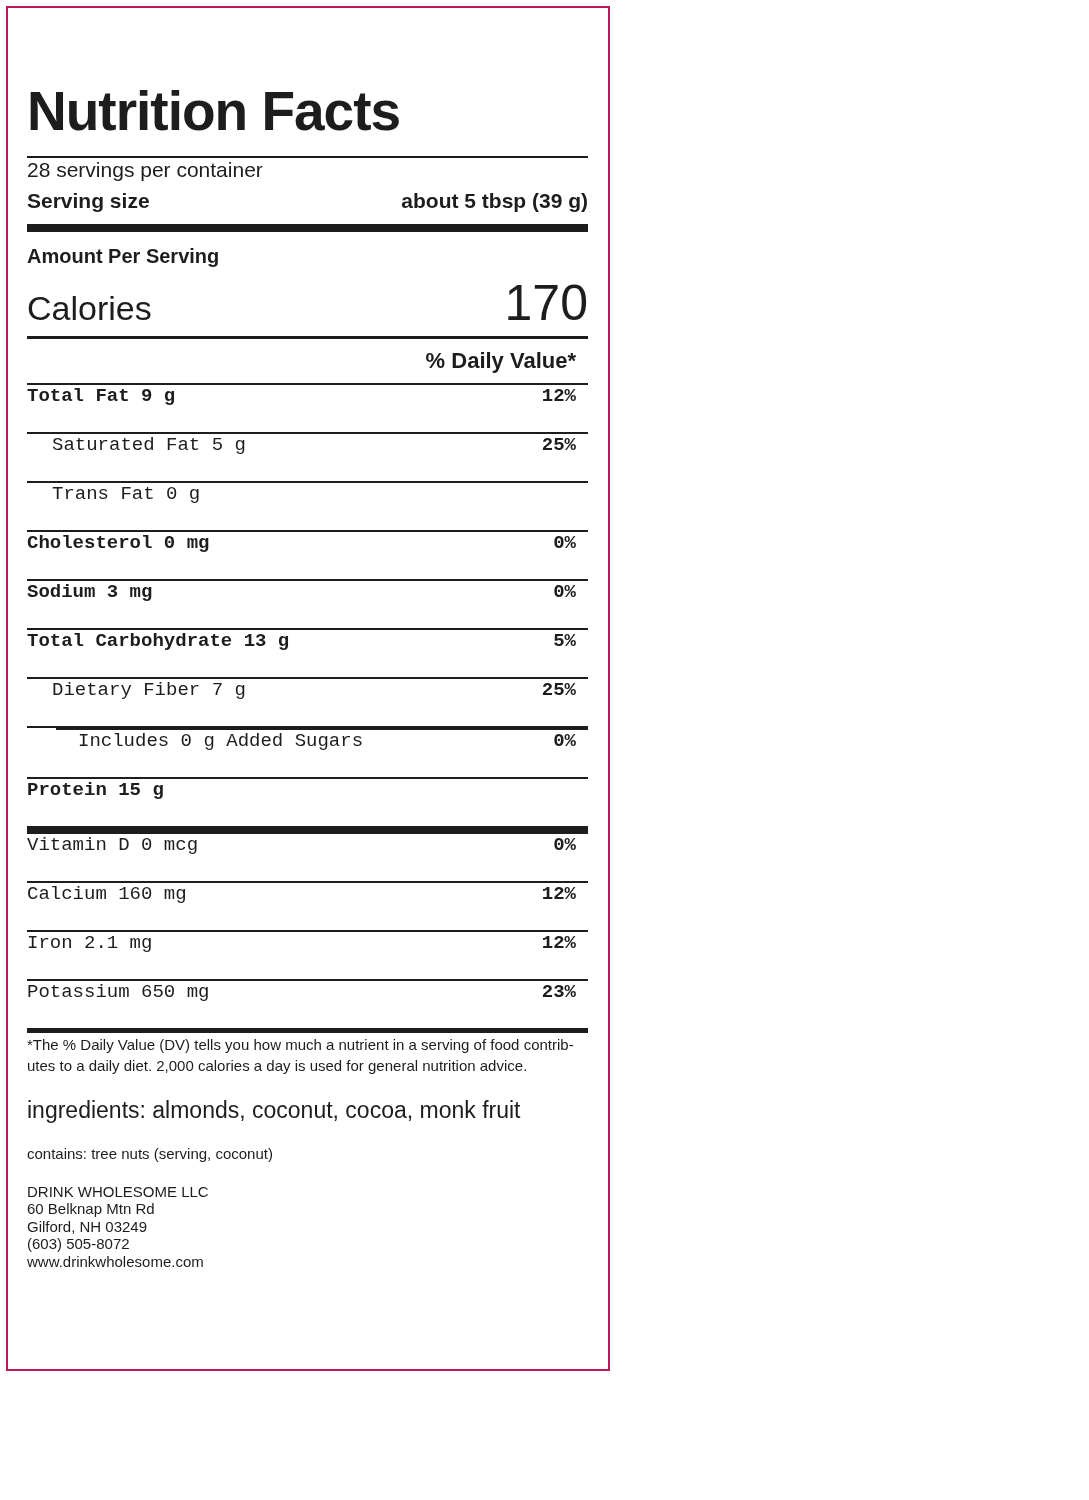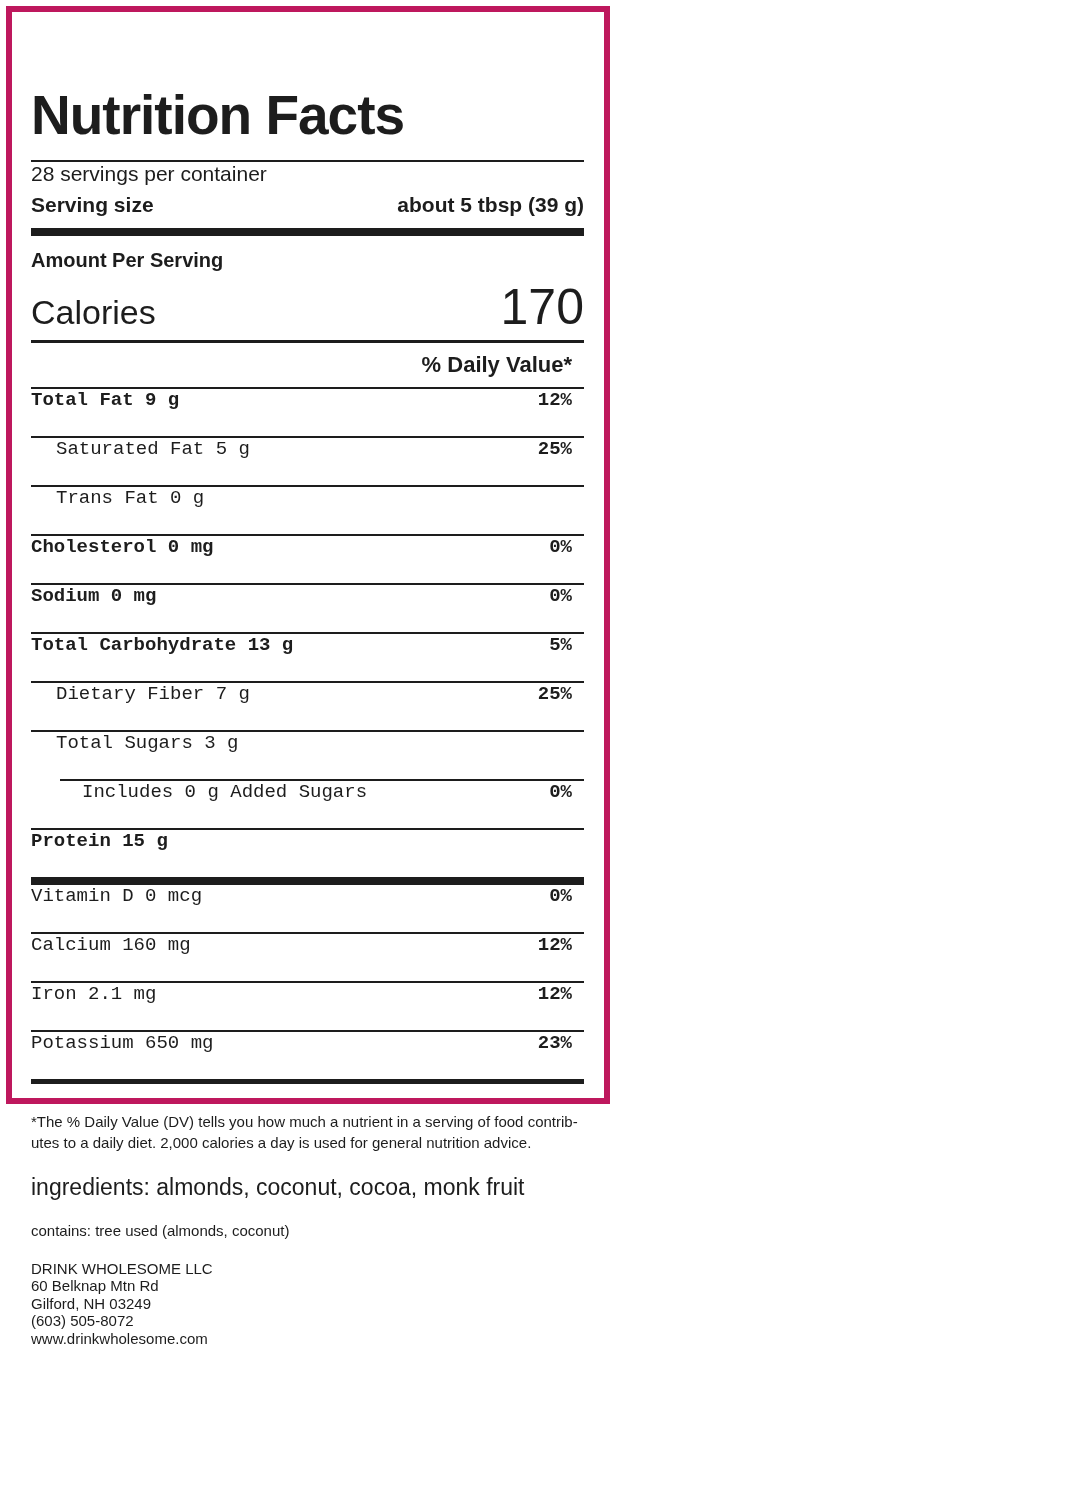--- a/index.html
+++ b/index.html
@@ -6,22 +6,22 @@
   html, body {
     width: 1089px; height: 1500px;
     background: #ffffff;
     font-family: "Liberation Sans", sans-serif;
     color: #1d1d1d;
     position: relative;
   }
   .label-box {
     position: absolute;
     left: 6px; top: 6px;
-    width: 604px; height: 1098px;
-    border: 6px solid #be185d;
+    width: 604px; height: 1365px;
+    border: 2px solid #be185d;
     background: #ffffff;
   }
   .content {
     margin-left: 19px;
     margin-right: 20px;
   }
   .title {
     margin-top: 76px;
     font-size: 55px;
     font-weight: bold;
@@ -81,21 +81,21 @@
     justify-content: space-between;
     font-size: 19px;
     font-family: Liberation Mono, monospace;
   }
   .nrow .ndv { font-weight: bold; padding-right: 12px; }
   .nrow.bold .nlabel { font-weight: bold; }
   .nrow.indent1 .nlabel { padding-left: 25px; }
   .nrow.indent2 .nlabel { padding-left: 51px; }
 
   .footnote {
-    margin-top: 27px;
+    margin-top: 1px;
     font-size: 15px;
     line-height: 21px;
   }
   .ingredients {
     margin-top: 21px;
     font-size: 23px;
     line-height: 1.15;
   }
   .contains {
     margin-top: 21px;
@@ -151,41 +151,37 @@
     </div>
     <div class="rule"></div>
 
     <div class="nrow bold">
       <span class="nlabel">Cholesterol 0 mg</span>
       <span class="ndv">0%</span>
     </div>
     <div class="rule"></div>
 
     <div class="nrow bold">
-      <span class="nlabel">Sodium 0 mg</span>
+      <span class="nlabel">Sodium 3 mg</span>
       <span class="ndv">0%</span>
     </div>
     <div class="rule"></div>
 
     <div class="nrow bold">
       <span class="nlabel">Total Carbohydrate 13 g</span>
       <span class="ndv">5%</span>
     </div>
     <div class="rule"></div>
 
     <div class="nrow indent1">
       <span class="nlabel">Dietary Fiber 7 g</span>
       <span class="ndv">25%</span>
     </div>
     <div class="rule"></div>
 
-    <div class="nrow indent1">
-      <span class="nlabel">Total Sugars 3 g</span>
-      <span class="ndv"></span>
-    </div>
     <div class="rule indent1"></div>
 
     <div class="nrow indent2">
       <span class="nlabel">Includes 0 g Added Sugars</span>
       <span class="ndv">0%</span>
     </div>
     <div class="rule"></div>
 
     <div class="nrow bold">
       <span class="nlabel">Protein 15 g</span>
@@ -217,21 +213,21 @@
     </div>
     <div class="rule med2"></div>
 
     <div class="footnote">
       <div>*The % Daily Value (DV) tells you how much a nutrient in a serving of food contrib-</div>
       <div>utes to a daily diet. 2,000 calories a day is used for general nutrition advice.</div>
     </div>
 
     <div class="ingredients">ingredients: almonds, coconut, cocoa, monk fruit</div>
 
-    <div class="contains">contains: tree used (almonds, coconut)</div>
+    <div class="contains">contains: tree nuts (serving, coconut)</div>
 
     <div class="manufacturer">
       <div>DRINK WHOLESOME LLC</div>
       <div>60 Belknap Mtn Rd</div>
       <div>Gilford, NH 03249</div>
       <div>(603) 505-8072</div>
       <div>www.drinkwholesome.com</div>
     </div>
 
   </div>

